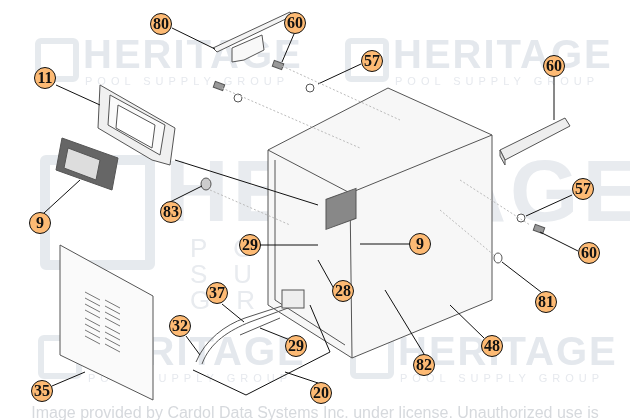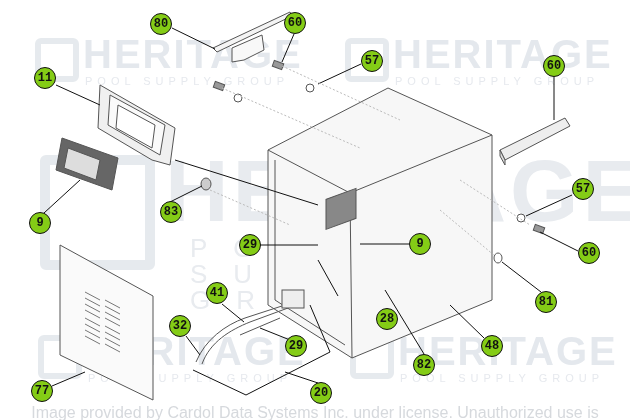--- a/index.html
+++ b/index.html
@@ -4,23 +4,23 @@
 <style>
   html, body { margin: 0; padding: 0; background: #ffffff; }
   body { width: 630px; height: 420px; position: relative; overflow: hidden; font-family: "Liberation Sans", sans-serif; }
   .wm { position: absolute; color: #e3e7ec; pointer-events: none; }
   .wm-box { position: absolute; border: 6px solid #e6eaee; border-radius: 6px; }
   .wm-title { position: absolute; font-weight: bold; font-size: 54px; letter-spacing: 2px; color: #e4e8ed; line-height: 1; }
   .wm-sub { position: absolute; font-size: 16px; letter-spacing: 7px; color: #e6e9ee; line-height: 1; }
   .wm-big { position: absolute; font-weight: bold; font-size: 110px; color: #e8ebef; letter-spacing: 4px; line-height: 1; }
   .wm-big-sub { position: absolute; font-size: 34px; letter-spacing: 30px; color: #e8ebef; line-height: 1; }
   svg.drawing { position: absolute; left: 0; top: 0; }
-  .callout { position: absolute; width: 22px; height: 22px; border: 1.5px solid #111; border-radius: 50%; background: #84cc16;
+  .callout { position: absolute; width: 22px; height: 22px; border: 1.5px solid #111; border-radius: 50%; background: #fdba74;
              box-sizing: border-box; display: flex; align-items: center; justify-content: center;
-             font-weight: bold; font-size: 12px; color: #111; font-family: Liberation Mono, monospace; }
+             font-weight: bold; font-size: 16px; color: #111; font-family: Liberation Serif, serif; }
   .footer { position: absolute; left: 0; right: 0; top: 404px; text-align: center; font-size: 16px; color: #d6d9dd; }
 </style>
 </head>
 <body>
 
 <div class="wm" style="left:35px;top:38px;width:260px;height:50px;">
   <div class="wm-box" style="left:0;top:0;width:32px;height:32px;"></div>
   <div class="wm-title" style="left:48px;top:-4px;font-size:40px;">HERITAGE</div>
   <div class="wm-sub" style="left:50px;top:38px;font-size:11px;letter-spacing:5px;">POOL SUPPLY GROUP</div>
 </div>
@@ -154,23 +154,23 @@
 <div class="callout" style="left:284px;top:12px;">60</div>
 <div class="callout" style="left:361px;top:50px;">57</div>
 <div class="callout" style="left:34px;top:67px;">11</div>
 <div class="callout" style="left:543px;top:55px;">60</div>
 <div class="callout" style="left:29px;top:212px;">9</div>
 <div class="callout" style="left:140px;top:201px;margin-left:20px;">83</div>
 <div class="callout" style="left:572px;top:178px;">57</div>
 <div class="callout" style="left:239px;top:234px;">29</div>
 <div class="callout" style="left:409px;top:233px;">9</div>
 <div class="callout" style="left:578px;top:242px;">60</div>
-<div class="callout" style="left:332px;top:308px;margin-left:44px;">28</div>
+<div class="callout" style="left:332px;top:280px;">28</div>
 <div class="callout" style="left:535px;top:291px;">81</div>
-<div class="callout" style="left:206px;top:282px;">41</div>
+<div class="callout" style="left:206px;top:282px;">37</div>
 <div class="callout" style="left:169px;top:315px;text-align:center;">32</div>
 <div class="callout" style="left:285px;top:335px;">29</div>
 <div class="callout" style="left:481px;top:335px;">48</div>
 <div class="callout" style="left:413px;top:354px;">82</div>
-<div class="callout" style="left:31px;top:380px;">77</div>
+<div class="callout" style="left:31px;top:380px;">35</div>
 <div class="callout" style="left:310px;top:382px;">20</div>
 
 <div class="footer">Image provided by Cardol Data Systems Inc. under license. Unauthorized use is prohibited.</div>
 
 </body></html>

